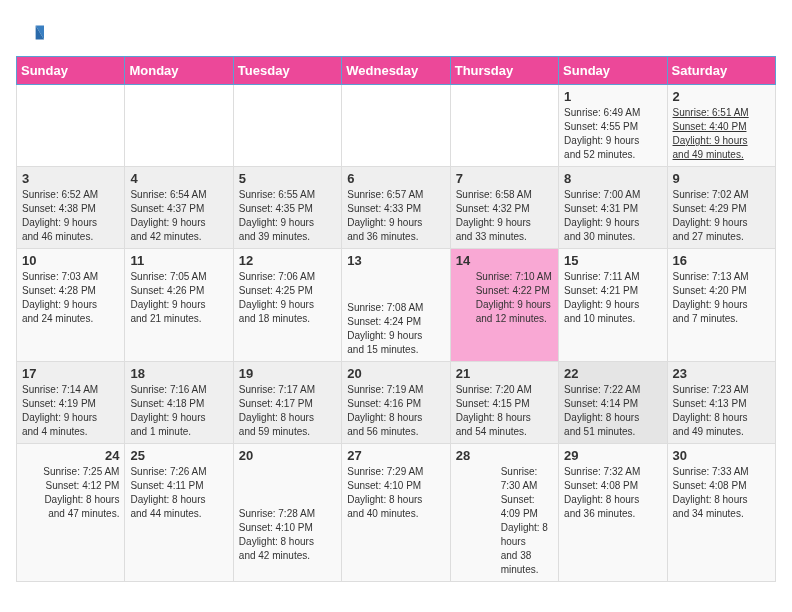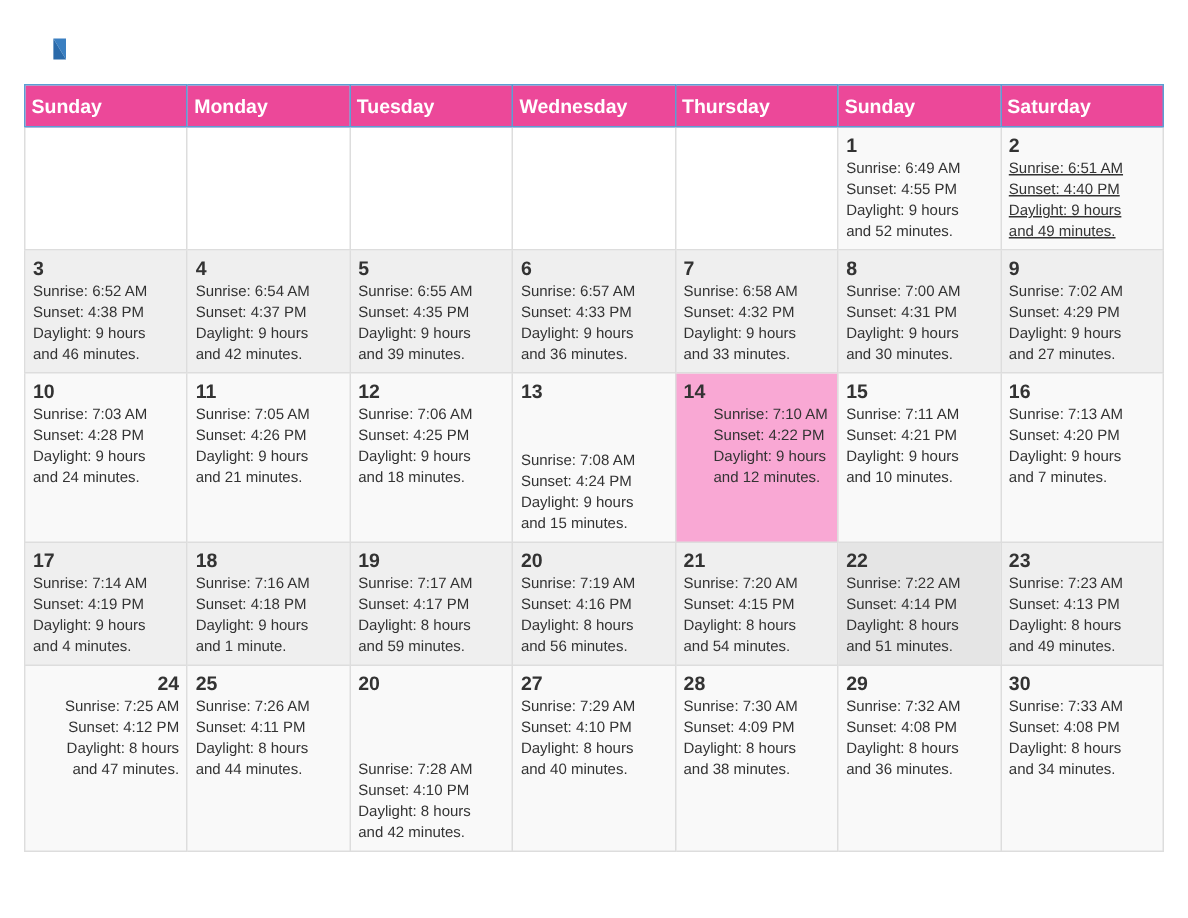--- a/index.html
+++ b/index.html
@@ -327,21 +327,21 @@
         </td>
         <td style="background: rgb(249, 249, 249);">
           <span class="day-number">27</span>
           <div class="day-info" style="white-space: pre-line;">Sunrise: 7:29 AM
 Sunset: 4:10 PM
 Daylight: 8 hours
 and 40 minutes.</div>
         </td>
         <td style="background: rgb(249, 249, 249);">
           <span class="day-number">28</span>
-          <div class="day-info" style="white-space: pre-line;">Sunrise: 7:30 AM
+          <div class="day-info" style="white-space: pre-line; margin-left: 45px;">Sunrise: 7:30 AM
 Sunset: 4:09 PM
 Daylight: 8 hours
 and 38 minutes.</div>
         </td>
         <td style="background: rgb(249, 249, 249);">
           <span class="day-number">29</span>
           <div class="day-info" style="white-space: pre-line;">Sunrise: 7:32 AM
 Sunset: 4:08 PM
 Daylight: 8 hours
 and 36 minutes.</div>

